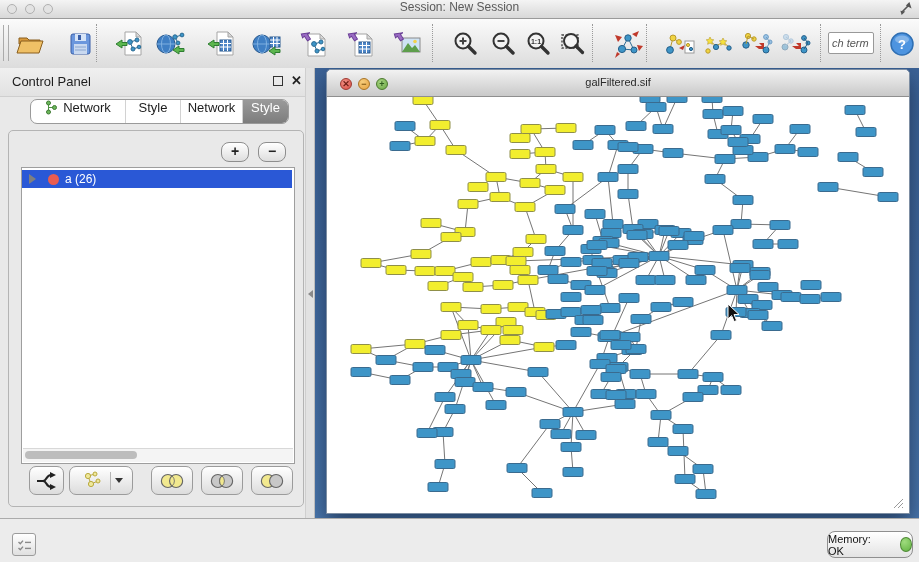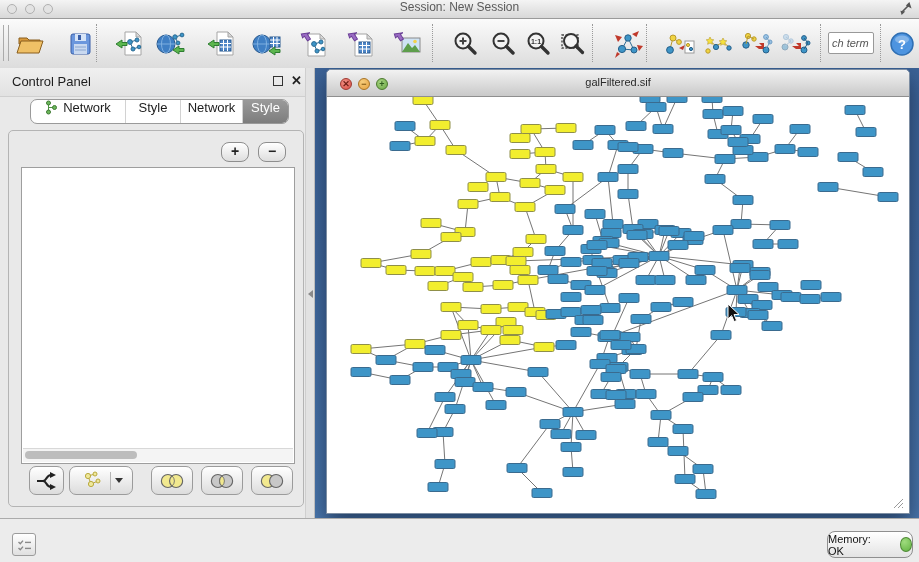--- a/index.html
+++ b/index.html
@@ -363,20 +363,25 @@
     <div class="tab sel" style="width:45px">
       <span>Style</span>
     </div>
   </div>
 
   <div class="panelbox">
     <div class="pmbtn" style="left:212px">+</div>
     <div class="pmbtn" style="left:249px">−</div>
 
     <div class="setlist">
+      <div class="setrow" style="top:2px">
+        <span class="tri"></span>
+        <span class="dot"></span>
+        <span class="lbl">a (26)</span>
+      </div>
       <div class="hscroll">
         <div class="hthumb"></div>
       </div>
     </div>
 
     <div class="setbtn" style="left:20px;width:33px">
       <svg width="24" height="22" viewBox="0 0 24 22">
         <path d="M2 11 h6 M8 11 C12 11 11 5 16 5 M8 11 C12 11 11 17 16 17" stroke="#222" stroke-width="2.2" fill="none"></path>
         <polygon points="15,2 21,5 15,8" fill="#222"></polygon>
         <polygon points="15,14 21,17 15,20" fill="#222"></polygon>

